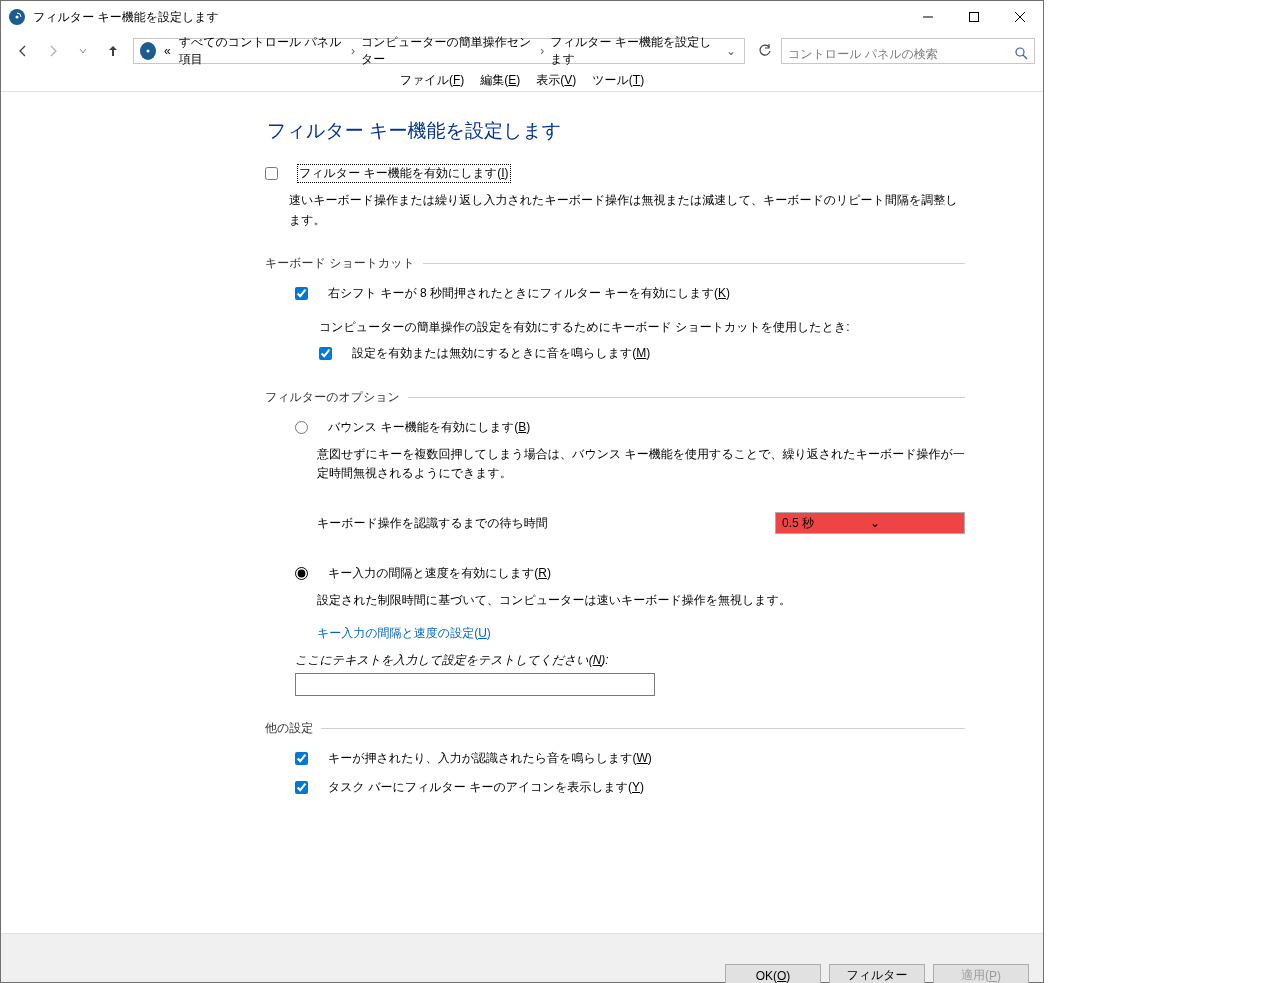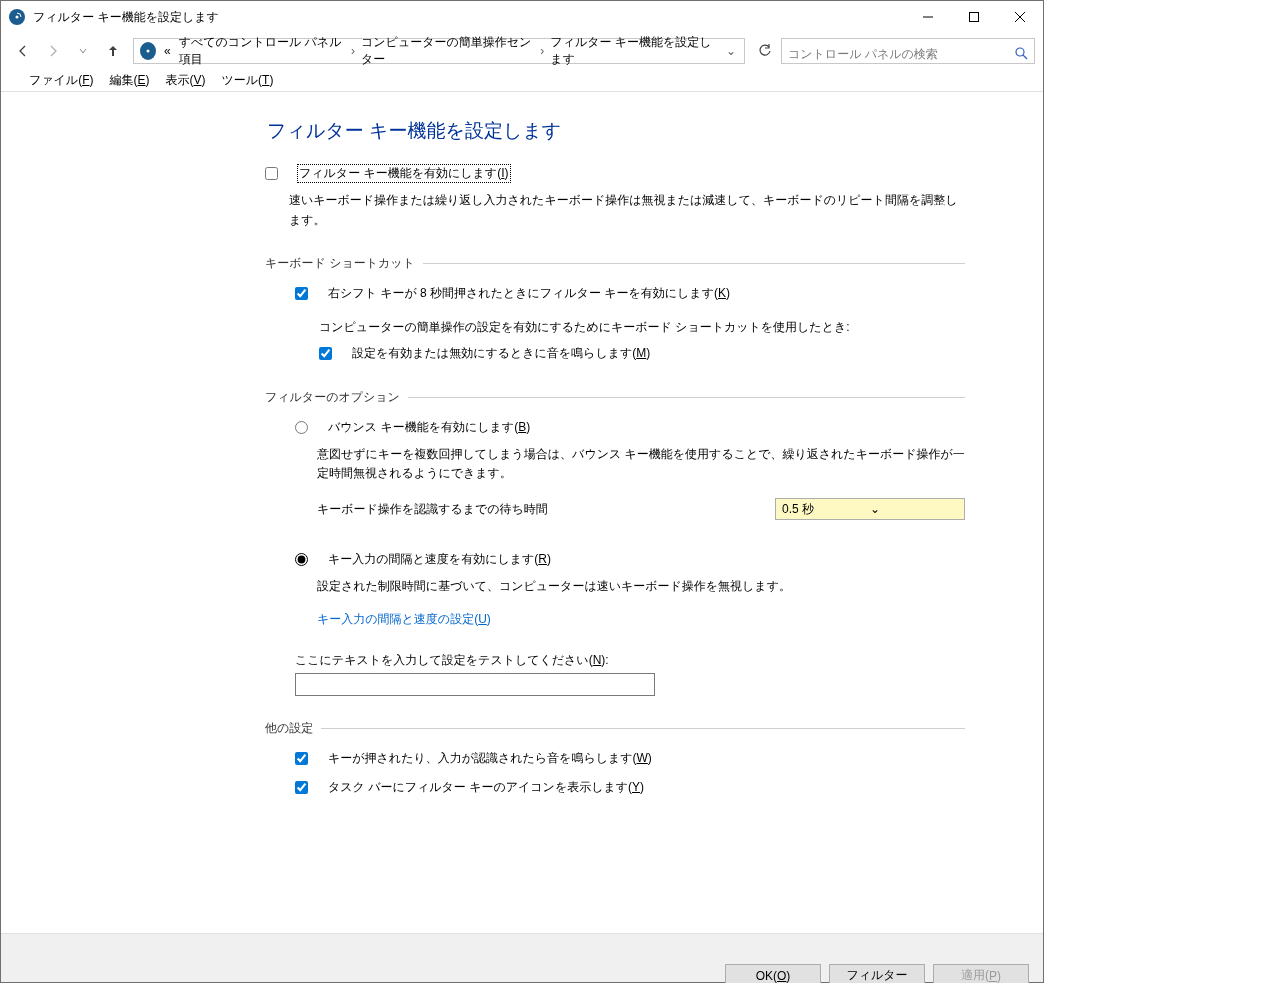--- a/index.html
+++ b/index.html
@@ -19,45 +19,45 @@
   .address{flex:1;height:24px;border:1px solid #c8c8c8;display:flex;align-items:center;padding-left:2px;margin:0 4px;}
   .address-icon{width:18px;height:18px;border-radius:50%;background:#1c5d8f;display:flex;align-items:center;justify-content:center;color:#fff;font-size:9px;margin:0 4px;}
   .crumb{padding:0 4px;font-size:12px;}
   .crumb-sep{color:#606060;padding:0 2px;}
   .addr-tail{margin-left:auto;display:flex;align-items:center;padding-right:2px;}
   .refresh{width:28px;height:24px;display:flex;align-items:center;justify-content:center;}
   .search{width:240px;height:24px;border:1px solid #c8c8c8;display:flex;align-items:flex-end;padding:0 6px;color:#7a7a7a;}
   .search-text{flex:1;}
   .search-icon{color:#3a3a3a;}
   
-  .menubar{height:22px;display:flex;align-items:center;padding:0 20px;gap:0;border-bottom:1px solid #e0e0e0;}
+  .menubar{height:22px;display:flex;align-items:center;padding:0 20px;gap:0;border-bottom:1px solid #e0e0e0;justify-content:center;}
   .menuitem{padding:2px 8px;font-size:12px;}
   .menuitem u{text-decoration:underline;}
   
   .body{flex:1;overflow:hidden;background:#fff;}
   .content{width:700px;margin-left:264px;padding-top:26px;}
   .page-title{color:#003399;font-size:19px;padding-bottom:18px;padding-left:2px;}
   .cb-row{display:flex;align-items:flex-start;gap:20px;padding:3px 0;}
   .cb-row input[type=checkbox]{width:13px;height:13px;margin:2px 0 0 0;accent-color:#0078d7;}
   .cb-row input[type=radio]{width:13px;height:13px;margin:2px 0 0 0;accent-color:#000;}
   .lbl u{text-decoration:underline;}
   .focusbox{outline:1px dotted #000;padding:0 1px;}
   .desc{padding:6px 0 0 24px;line-height:1.65;}
   .section{margin-top:24px;}
   .section-head{display:flex;align-items:center;gap:8px;color:#333;margin-bottom:10px;}
   .section-head .line{flex:1;height:1px;background:#d0d0d0;}
   .indent1{margin-left:30px;}
   .spacer-s{height:6px;}
   .spacer-m{height:14px;}
-  .selectrow{display:flex;align-items:center;margin-top:14px;}
+  .selectrow{display:flex;align-items:center;margin-top:28px;}
   .selectrow .lbl{flex:0 0 auto;}
-  .selectbox{margin-left:auto;width:190px;height:22px;border:1px solid #adadad;background:#fef9c3;display:flex;align-items:center;padding:0 6px;box-sizing:border-box;}
+  .selectbox{margin-left:auto;width:190px;height:22px;border:1px solid #adadad;background:#ef4444;display:flex;align-items:center;padding:0 6px;box-sizing:border-box;}
   .selectbox span{flex:1;}
   .link{color:#0066cc;cursor:pointer;}
-  .testlabel{margin-top:24px;}
+  .testlabel{margin-top:10px;font-style:italic;}
   .testbox{width:360px;height:23px;border:1px solid #7a7a7a;margin-top:4px;padding:2px 4px;box-sizing:border-box;}
   
   .footer{height:48px;border-top:1px solid #e0e0e0;background:#f0f0f0;display:flex;align-items:center;justify-content:flex-end;padding-right:14px;gap:8px;}
   .btn{min-width:96px;height:24px;border:1px solid #adadad;background:#e1e1e1;display:flex;align-items:center;justify-content:center;font-size:12px;padding:0 12px;box-sizing:border-box;margin-top:35px;}
   .btn.disabled{color:#9a9a9a;}
 </style>
 </head>
 <body>
 
 <div class="window">

